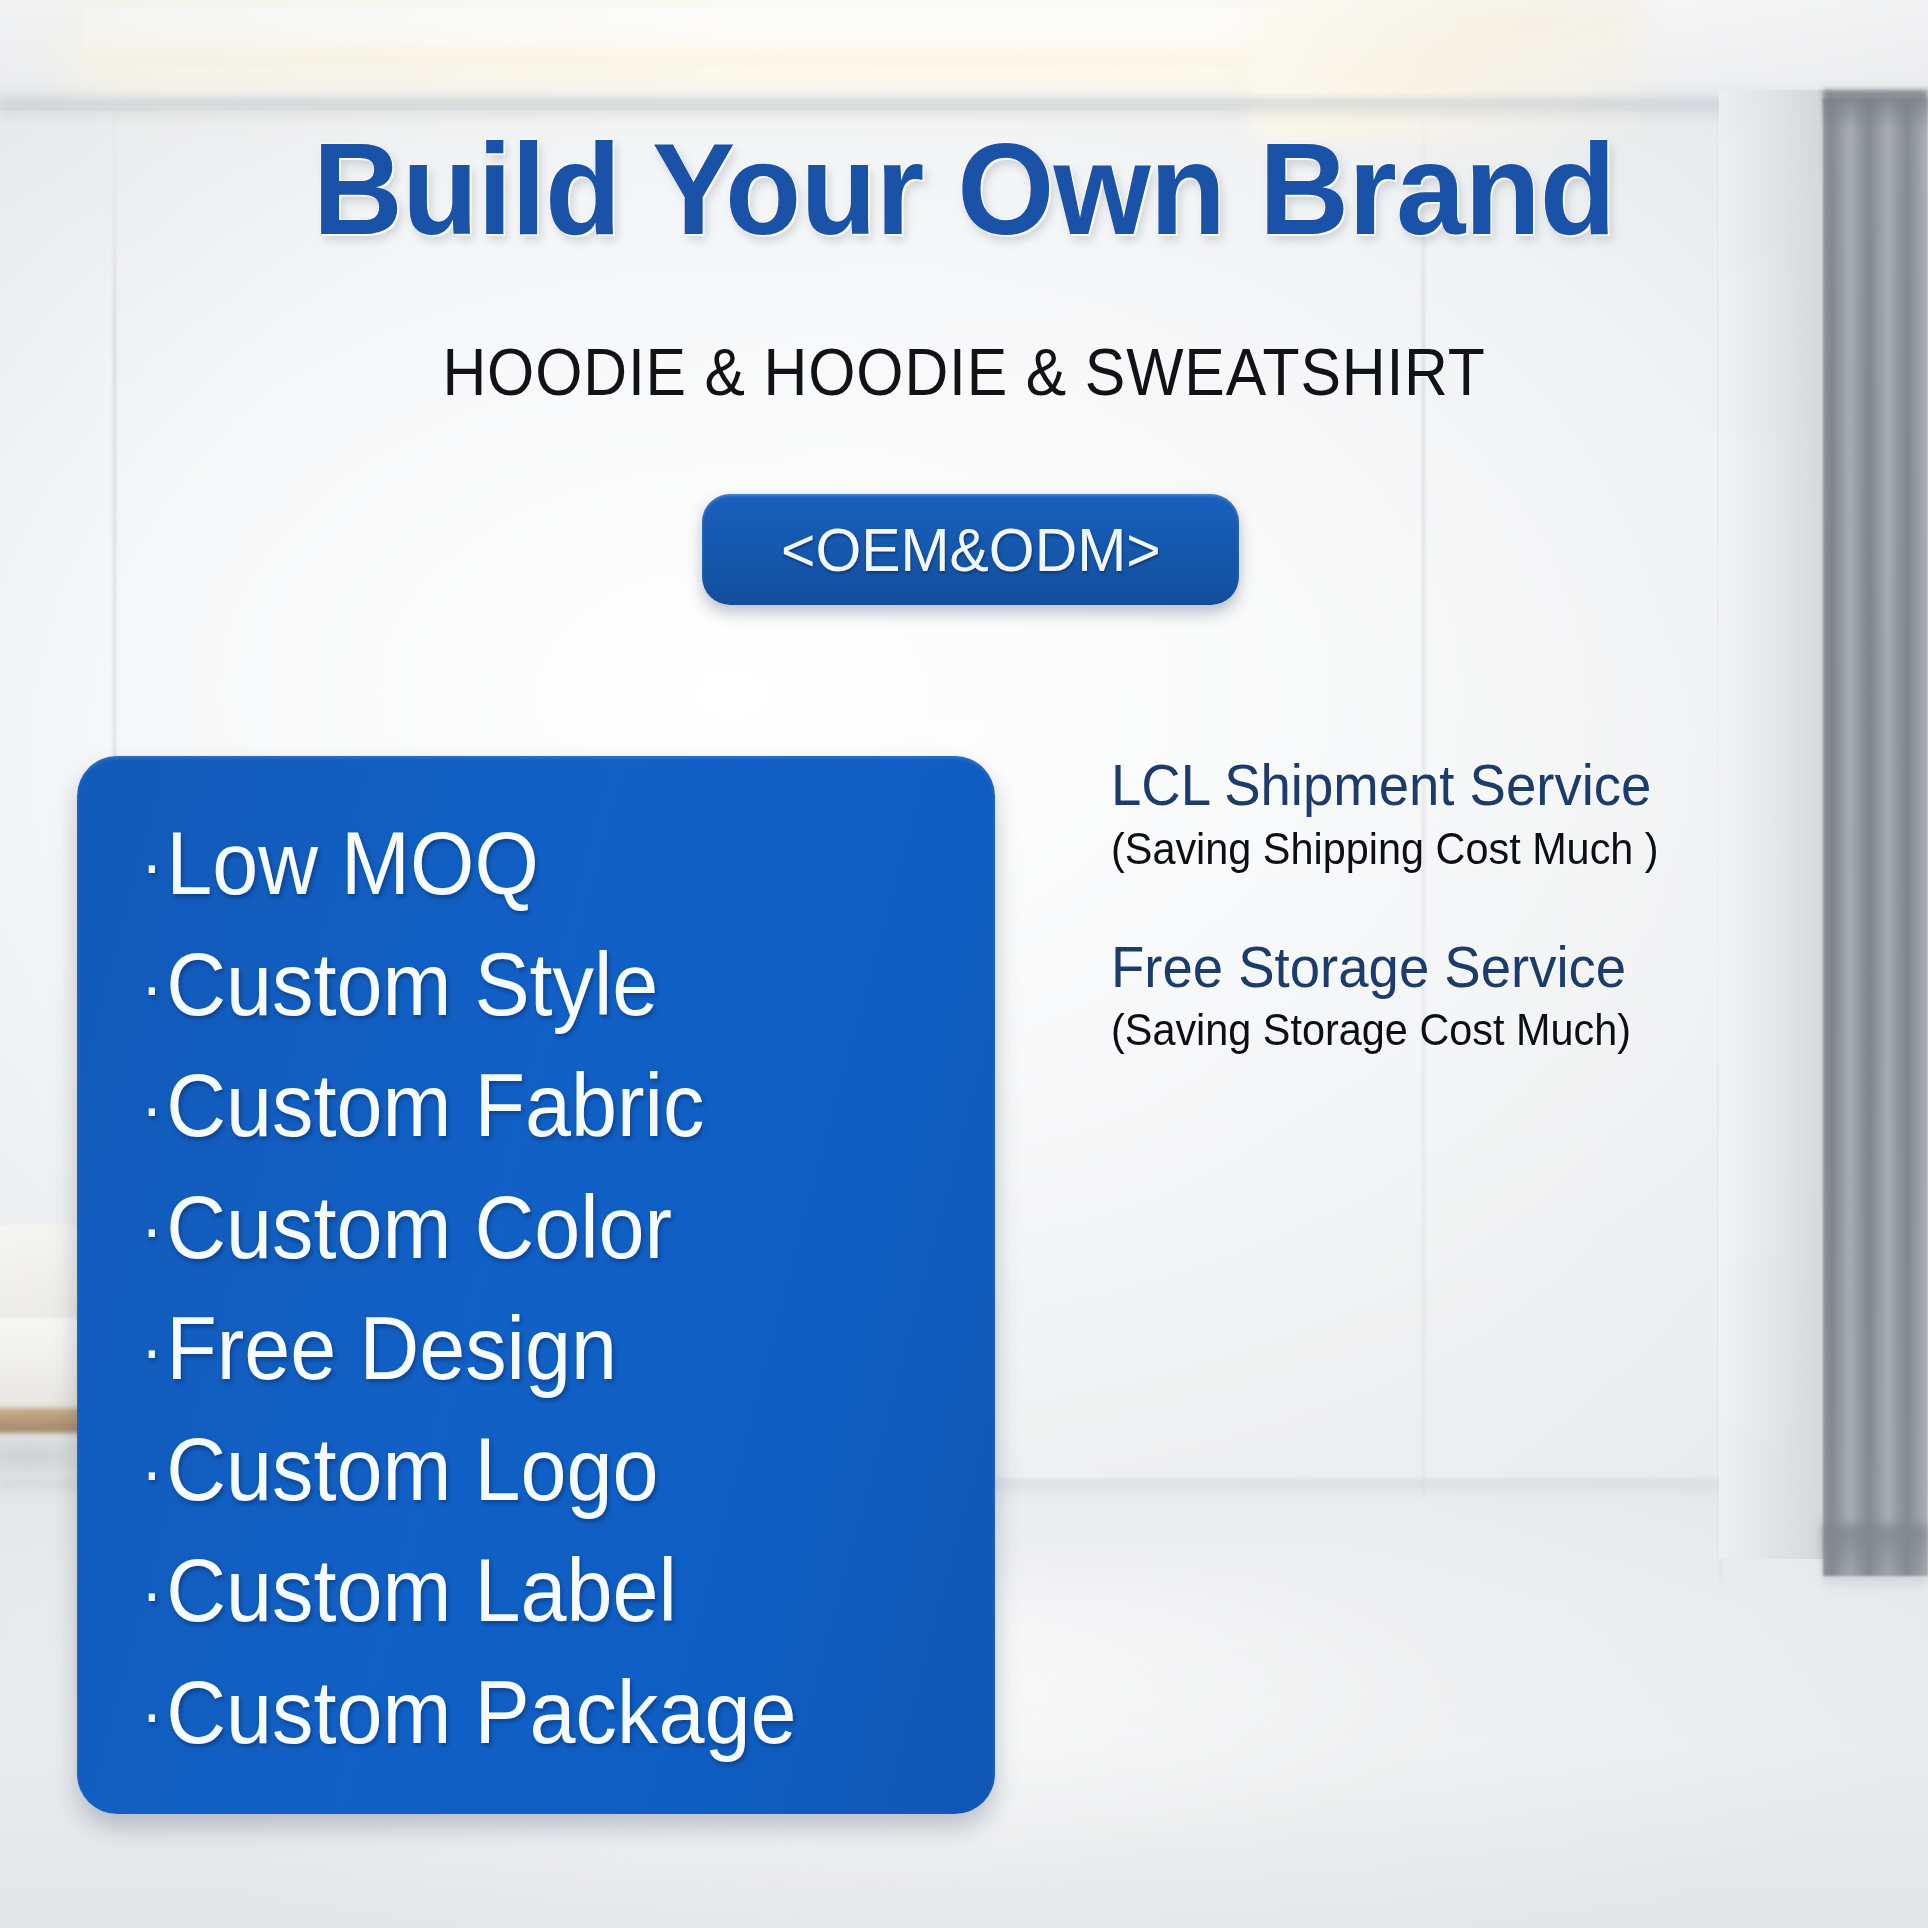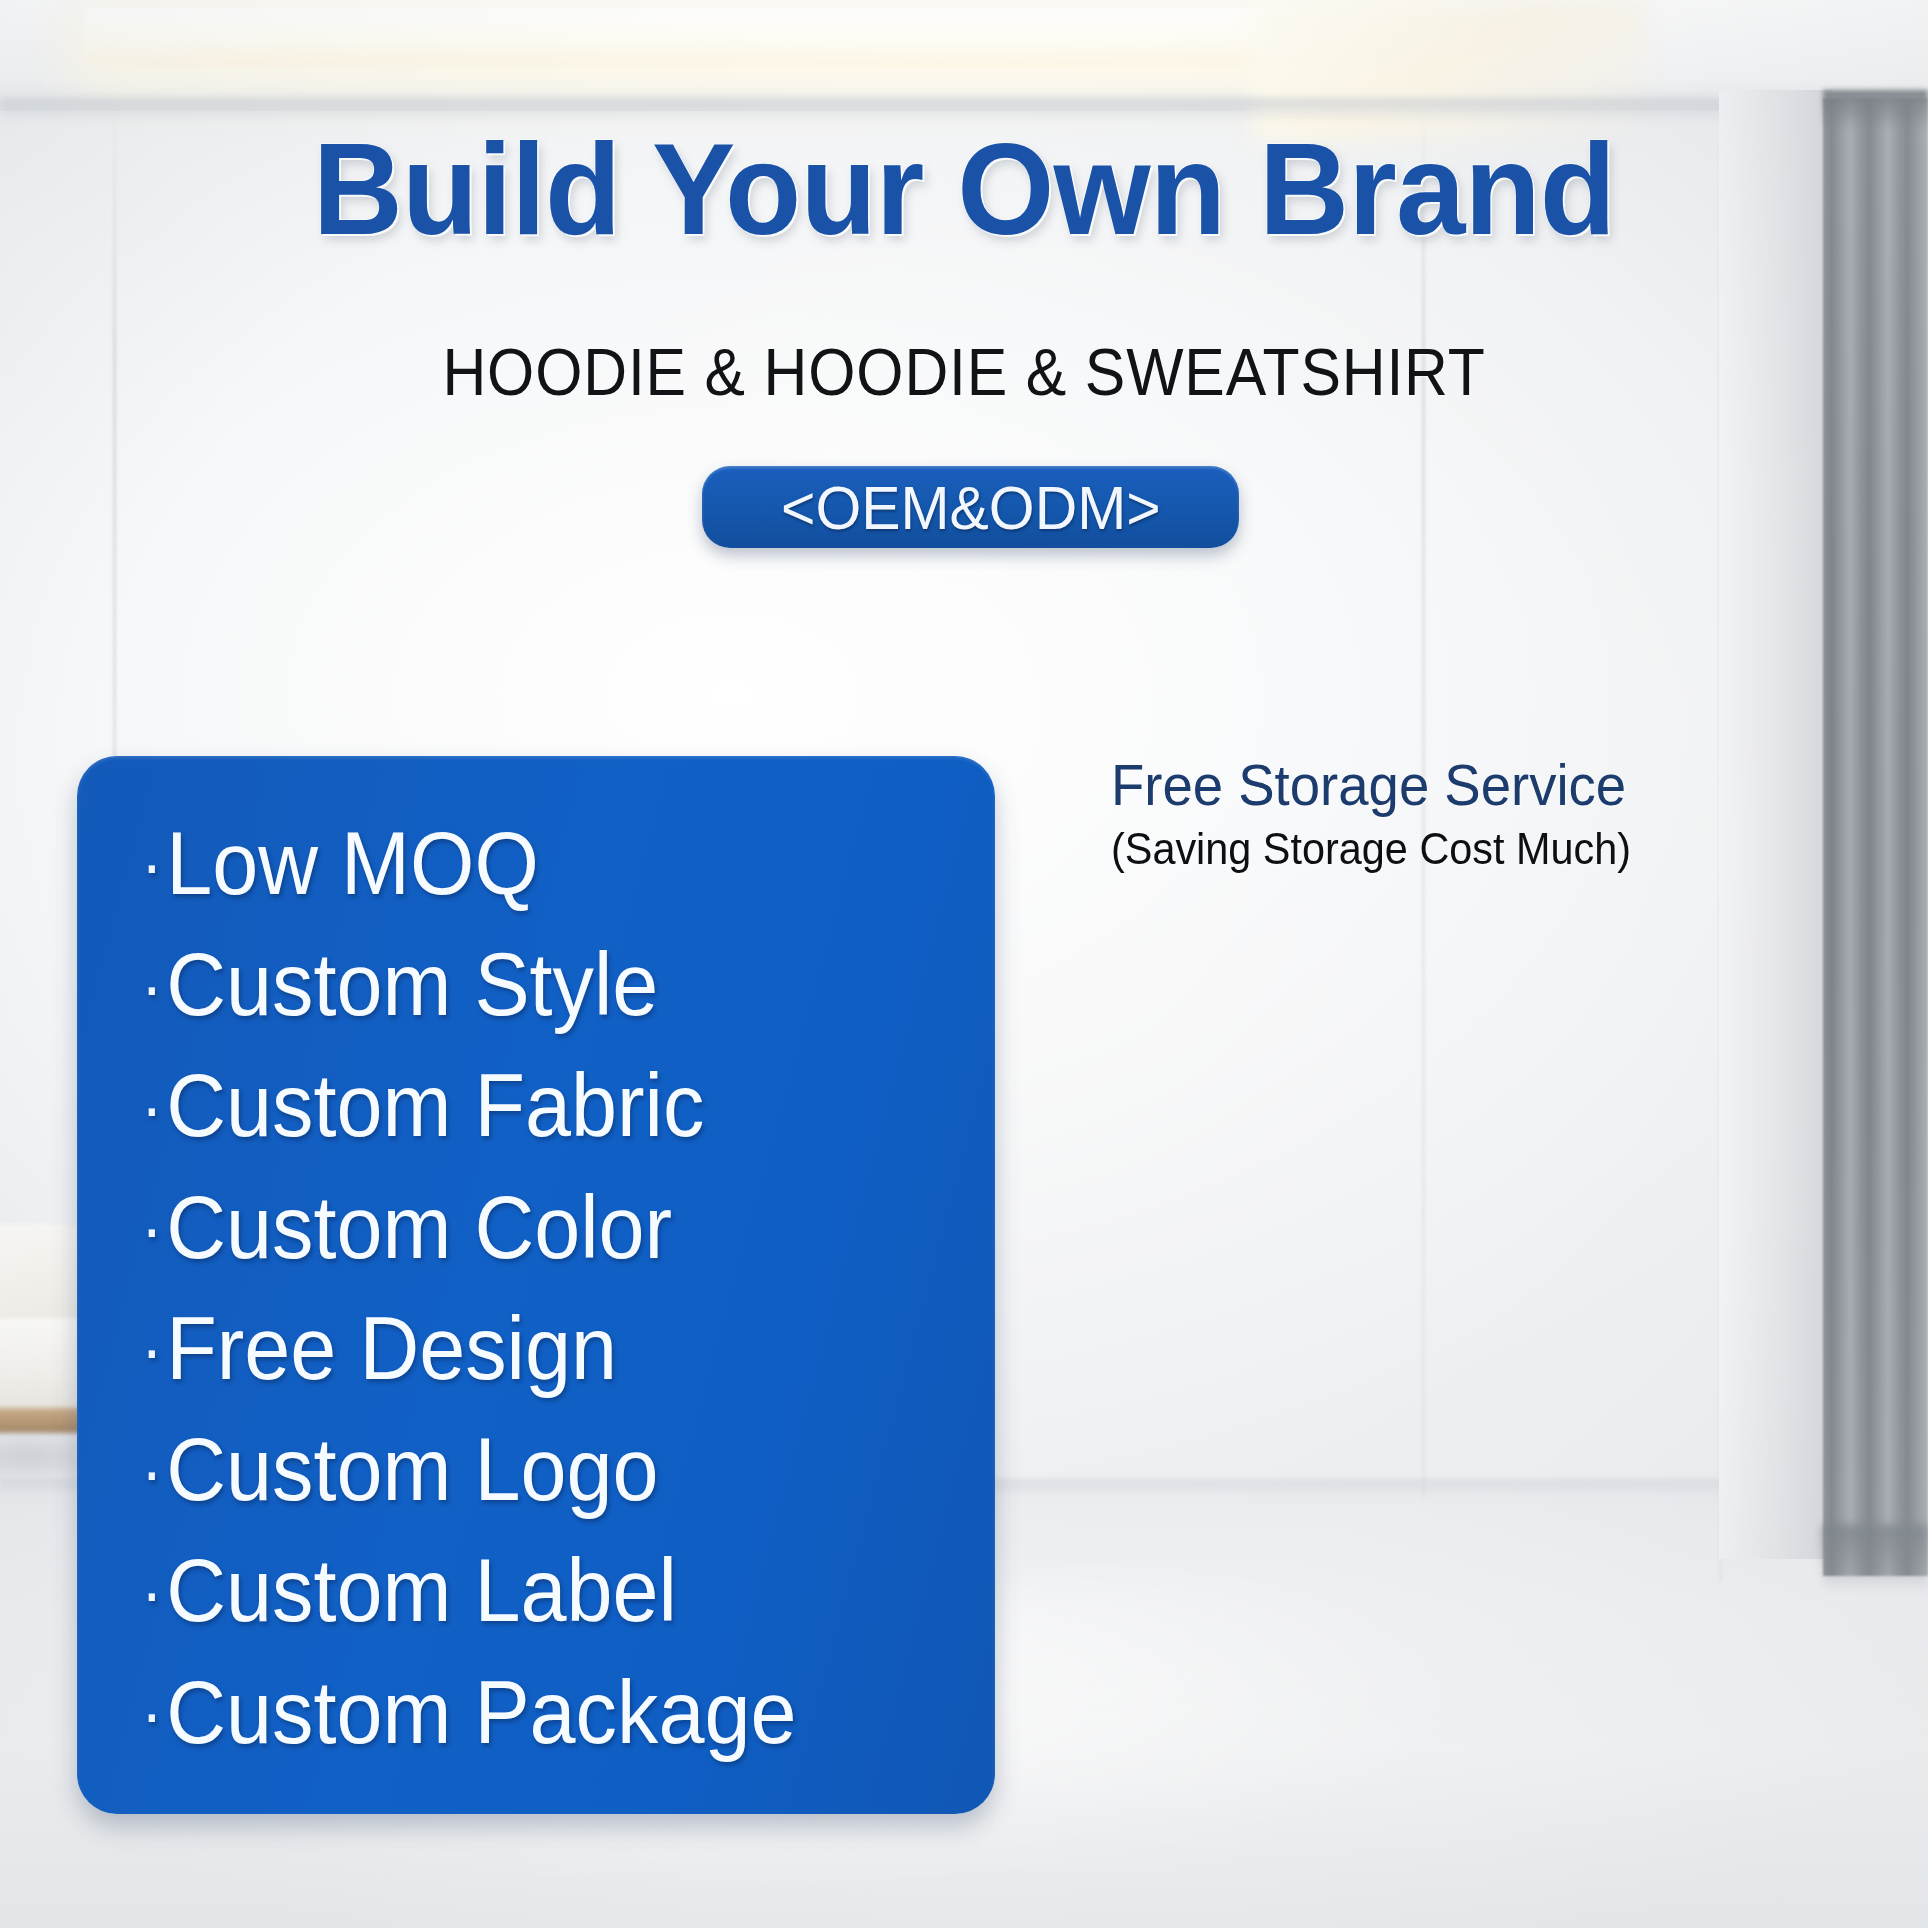--- a/index.html
+++ b/index.html
@@ -169,22 +169,22 @@
     font-weight: normal;
     font-size: 66px;
     letter-spacing: 0.9px;
     color: #111316;
     transform: scaleX(0.92);
     text-shadow: 0.9px 0.9px 1.9px rgba(255,255,255,.75);
   }
 
   .badge {
     position: absolute;
-    left: 702px; top: 466px;
-    width: 537px; height: 82px;
+    left: 702px; top: 494px;
+    width: 537px; height: 111px;
     border-radius: 28px;
     background: linear-gradient(180deg, #1a5fbe 0%, #1457ac 55%, #124e9d 100%);
     box-shadow:
       0 7.5px 15px rgba(40,60,95,.30),
       inset 0 1.9px 2.8px rgba(255,255,255,.22);
     display: flex; align-items: center; justify-content: center;
   }
   .badge-text {
     font-family: "Liberation Sans", sans-serif;
     font-size: 62px;
@@ -335,20 +335,24 @@
         <span>Custom Label</span>
       </div>
       <div class="panel-item">
         <span class="panel-bullet">·</span>
         <span>Custom Package</span>
       </div>
     </div>
 
     <div class="features">
       <div class="feature">
+        <div class="feature-title">LCL Shipment Service</div>
+        <div class="feature-sub">(Saving Shipping Cost Much )</div>
+      </div>
+      <div class="feature">
         <div class="feature-title">Free Storage Service</div>
         <div class="feature-sub">(Saving Storage Cost Much)</div>
       </div>
     </div>
 
   </div>
 </div>
 
 
 </body></html>

